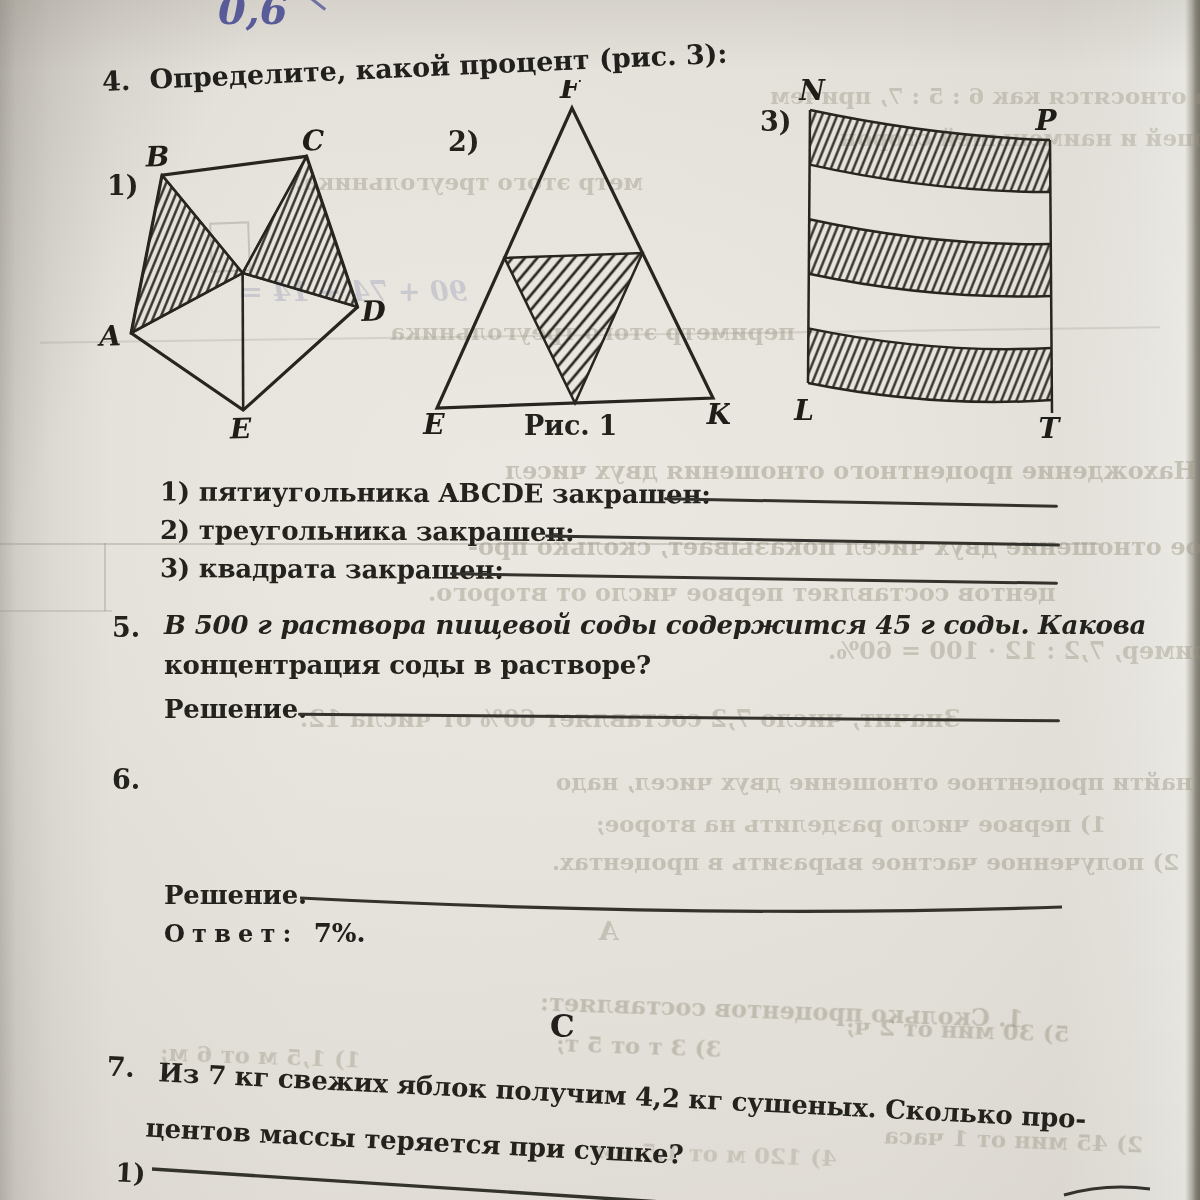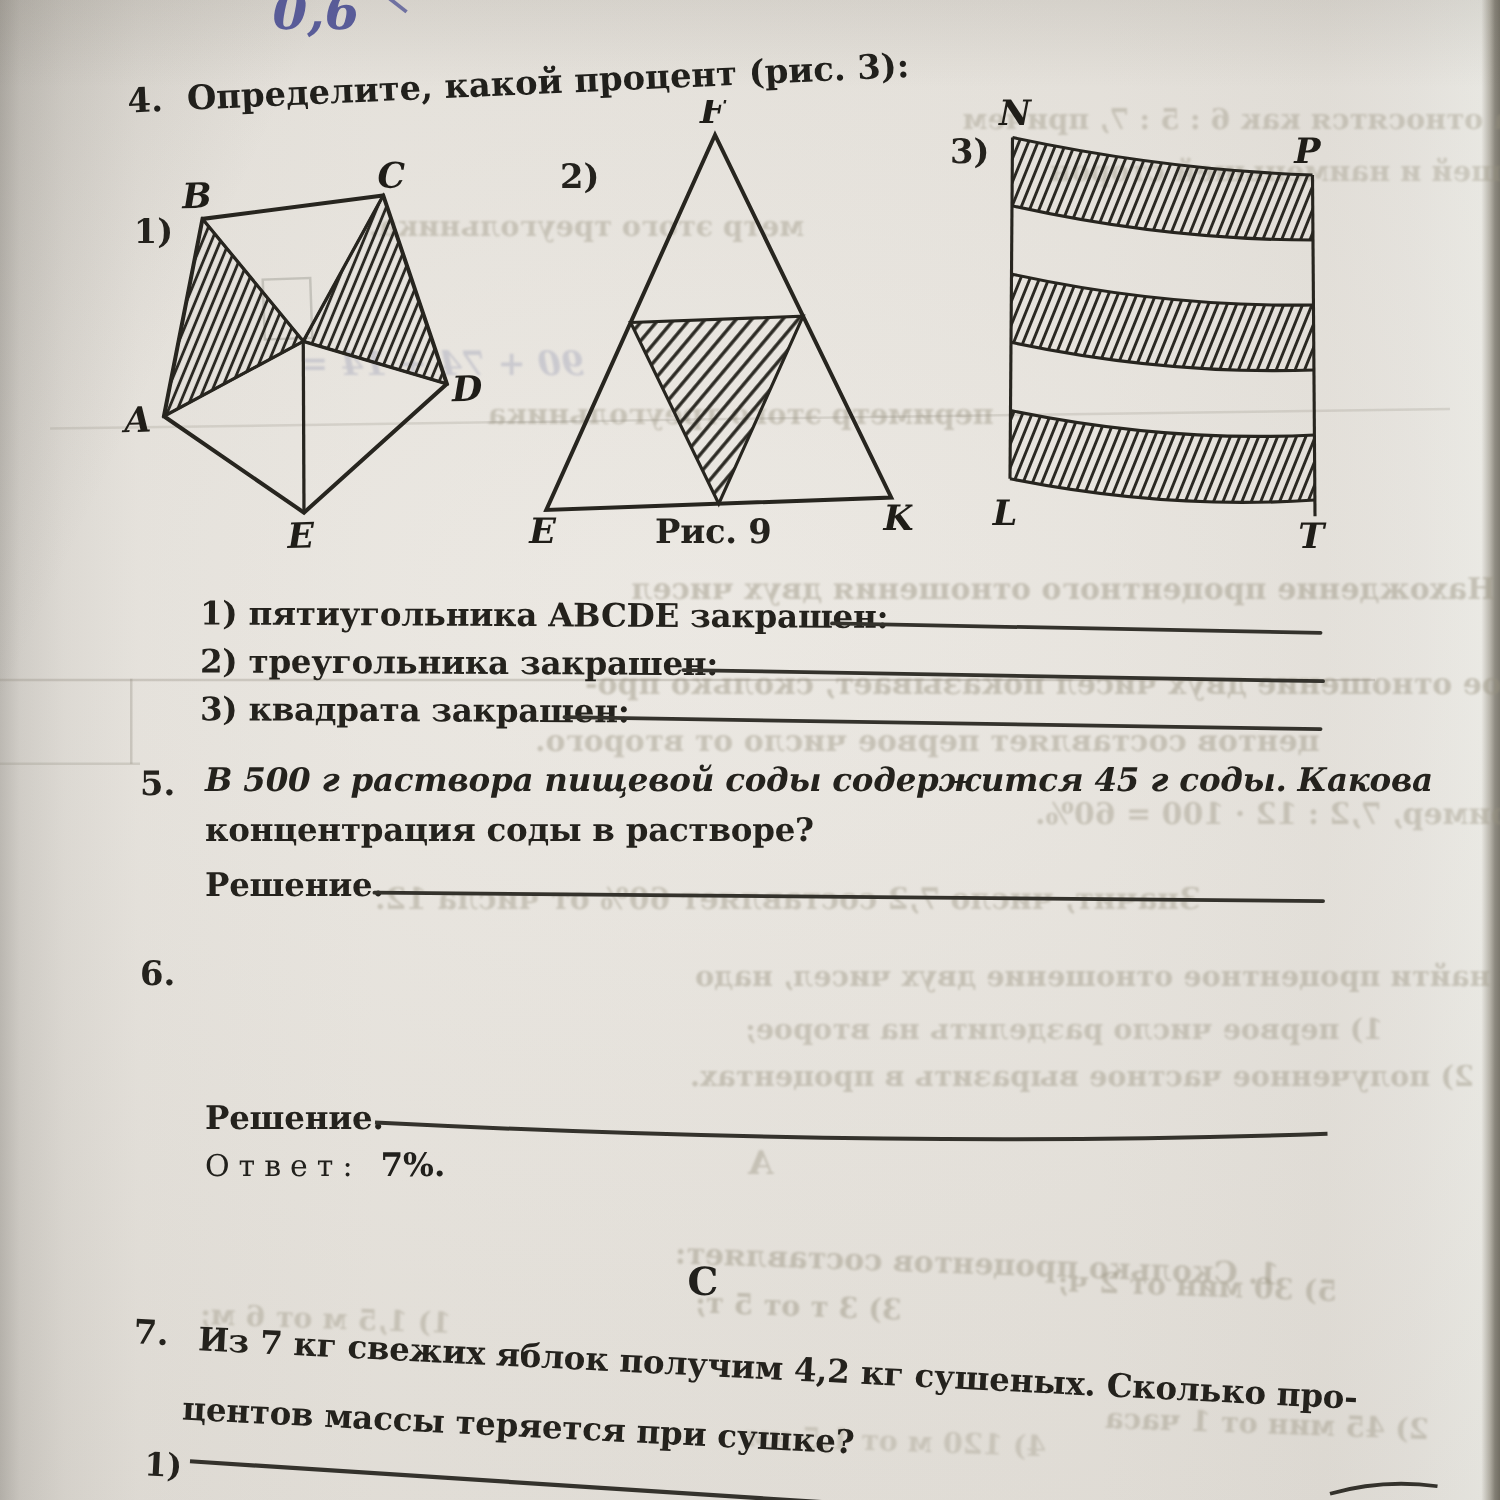--- a/index.html
+++ b/index.html
@@ -132,21 +132,21 @@
       <line x1="48" y1="42" x2="46" y2="315"></line>
       <line x1="288" y1="72" x2="290" y2="345"></line>
     </g>
     <text class="vlabel" x="50" y="32" text-anchor="middle">N</text>
     <text class="vlabel" x="284" y="62" text-anchor="middle">P</text>
     <text class="vlabel" x="42" y="352" text-anchor="middle">L</text>
     <text class="vlabel" x="287" y="370" text-anchor="middle">T</text>
   </svg>
 
   
-  <div class="abs body-text" style="left:524px;top:410px;font-size:27px;">Рис. 9</div>
+  <div class="abs body-text" style="left:524px;top:410px;font-size:27px;">Рис. 1</div>
 
   
   <div class="abs body-text" style="left:160px;top:478px;transform:rotate(0.3deg);">1) пятиугольника ABCDE закрашен:</div>
   <div class="blank" style="left:664px;top:501px;width:394px;transform:rotate(1.1deg);"></div>
   <div class="abs body-text" style="left:160px;top:516px;transform:rotate(0.3deg);">2) треугольника закрашен:</div>
   <div class="blank" style="left:545px;top:539px;width:515px;transform:rotate(1.0deg);"></div>
   <div class="abs body-text" style="left:160px;top:554px;transform:rotate(0.3deg);">3) квадрата закрашен:</div>
   <div class="blank" style="left:450px;top:577px;width:608px;transform:rotate(0.9deg);"></div>
 
   
@@ -156,21 +156,21 @@
   <div class="abs body-text" style="left:164px;top:694px;">Решение.</div>
   <div class="blank" style="left:298px;top:716px;width:762px;transform:rotate(0.5deg);"></div>
 
   
   <div class="abs num" style="left:112px;top:764px;">6.</div>
   <div class="abs body-text" style="left:164px;top:880px;">Решение.</div>
   <svg class="abs" style="left:298px;top:892px;" width="770" height="32" viewBox="0 0 770 32">
     <path d="M2,6 Q420,27 764,15" fill="none" stroke="#34322c" stroke-width="3.2"></path>
   </svg>
   <div class="abs" style="left:164px;top:918px;">
-    <span style="font-size:24px;font-weight:400;letter-spacing:.3em;">Ответ:</span>
+    <span style="font-size:24px;font-weight:700;letter-spacing:.3em;">Ответ:</span>
     <span style="font-size:26px;font-weight:700;margin-left:10px;">7%.</span>
   </div>
 
   
   <div class="abs" style="left:550px;top:1008px;font-size:31px;font-weight:700;">С</div>
 
   
   <div class="abs" style="left:96px;top:1042px;width:1010px;height:160px;transform:rotate(2.9deg);transform-origin:left top;">
     <div class="abs num" style="left:12px;top:8px;">7.</div>
     <div class="abs body-text" style="left:64px;top:12px;">Из 7 кг свежих яблок получим 4,2 кг сушеных. Сколько про-</div>

